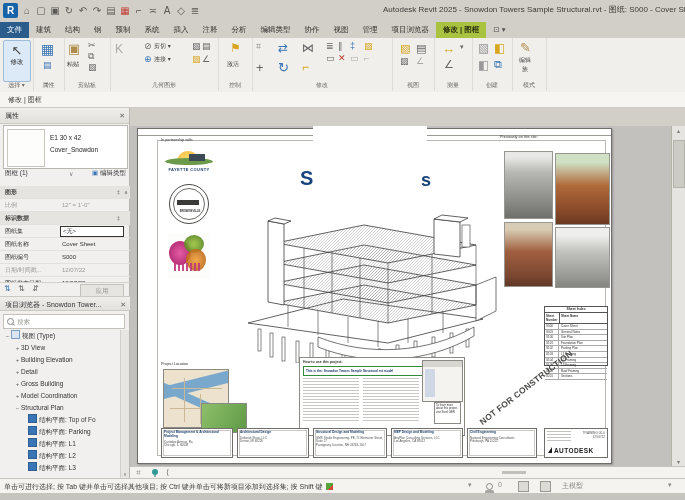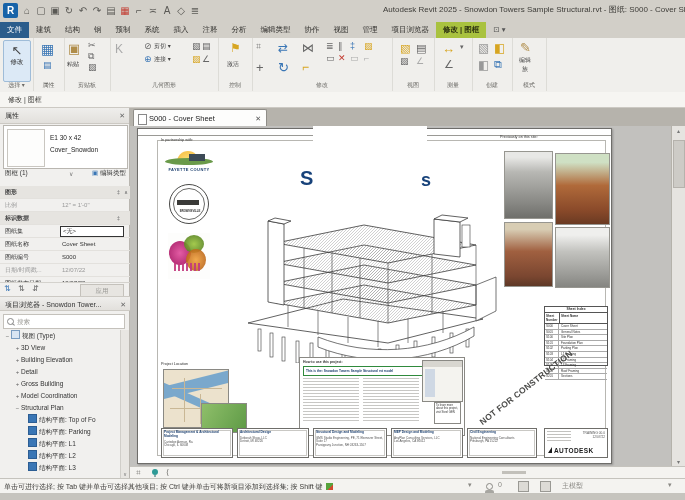--- a/index.html
+++ b/index.html
@@ -369,27 +369,20 @@
       </div>
       <div class="trow" style="padding-left:28px;">
         <span class="tico plan"></span><span>结构平面: L3</span>
       </div>
     </div>
     <div class="tscroll">
       <span class="a">∨</span>
     </div>
   </div>
 
-  <div class="docktabs">
-    <div class="dtab">
-      <span class="fico"></span>
-      <span class="txt">S000 - Cover Sheet</span>
-      <span class="x">✕</span>
-    </div>
-  </div>
 
   <div class="canvas">
     <div class="sheet">
       <div class="topline"></div>
       <div class="innerframe"></div>
 
       <div class="abs" style="left:23px;top:9px;font-size:3.8px;color:#333;">In partnership with:</div>
       <div class="fayette">
         <i class="sun"></i>
           <i class="hill"></i>

